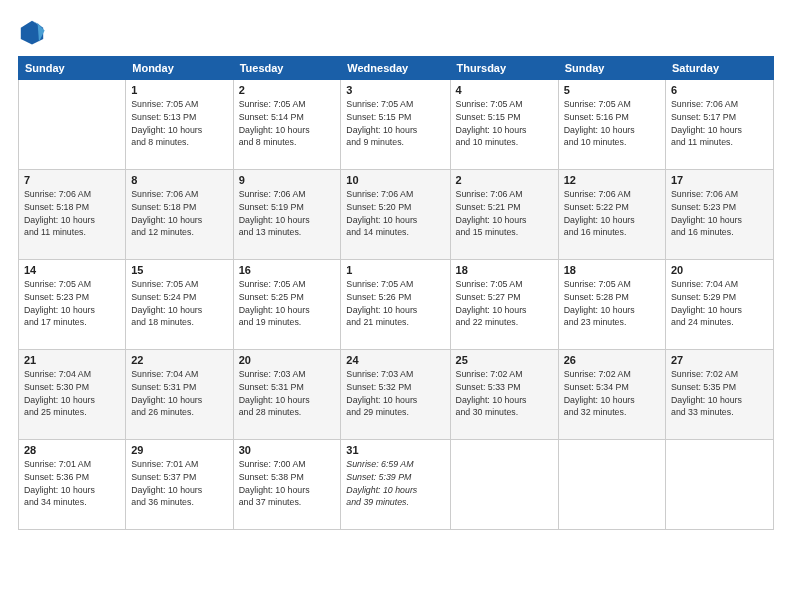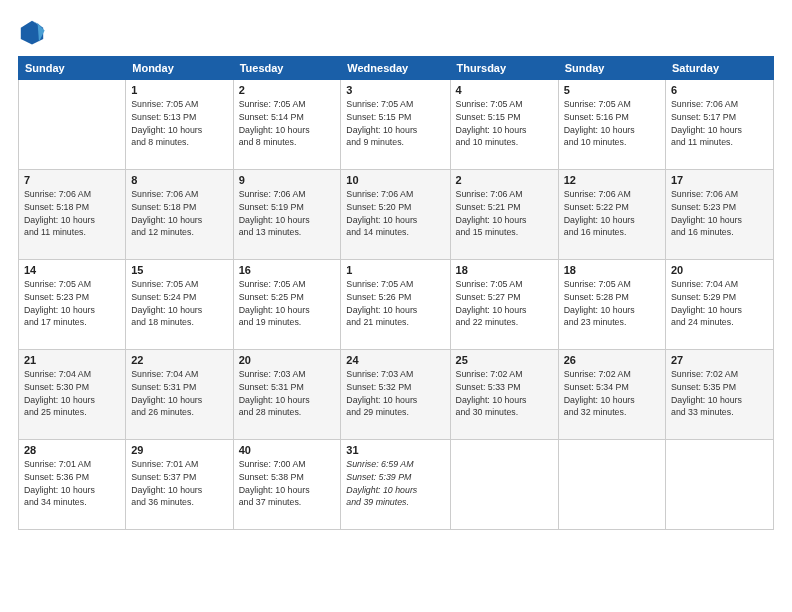--- a/index.html
+++ b/index.html
@@ -339,21 +339,21 @@
 and 34 minutes.</div>
           </td>
           <td>
             <div class="day-num">29</div>
             <div class="day-info" style="white-space: pre-line;">Sunrise: 7:01 AM
 Sunset: 5:37 PM
 Daylight: 10 hours
 and 36 minutes.</div>
           </td>
           <td>
-            <div class="day-num">40</div>
+            <div class="day-num">30</div>
             <div class="day-info" style="white-space: pre-line;">Sunrise: 7:00 AM
 Sunset: 5:38 PM
 Daylight: 10 hours
 and 37 minutes.</div>
           </td>
           <td>
             <div class="day-num">31</div>
             <div class="day-info" style="white-space: pre-line; font-style: italic;">Sunrise: 6:59 AM
 Sunset: 5:39 PM
 Daylight: 10 hours

